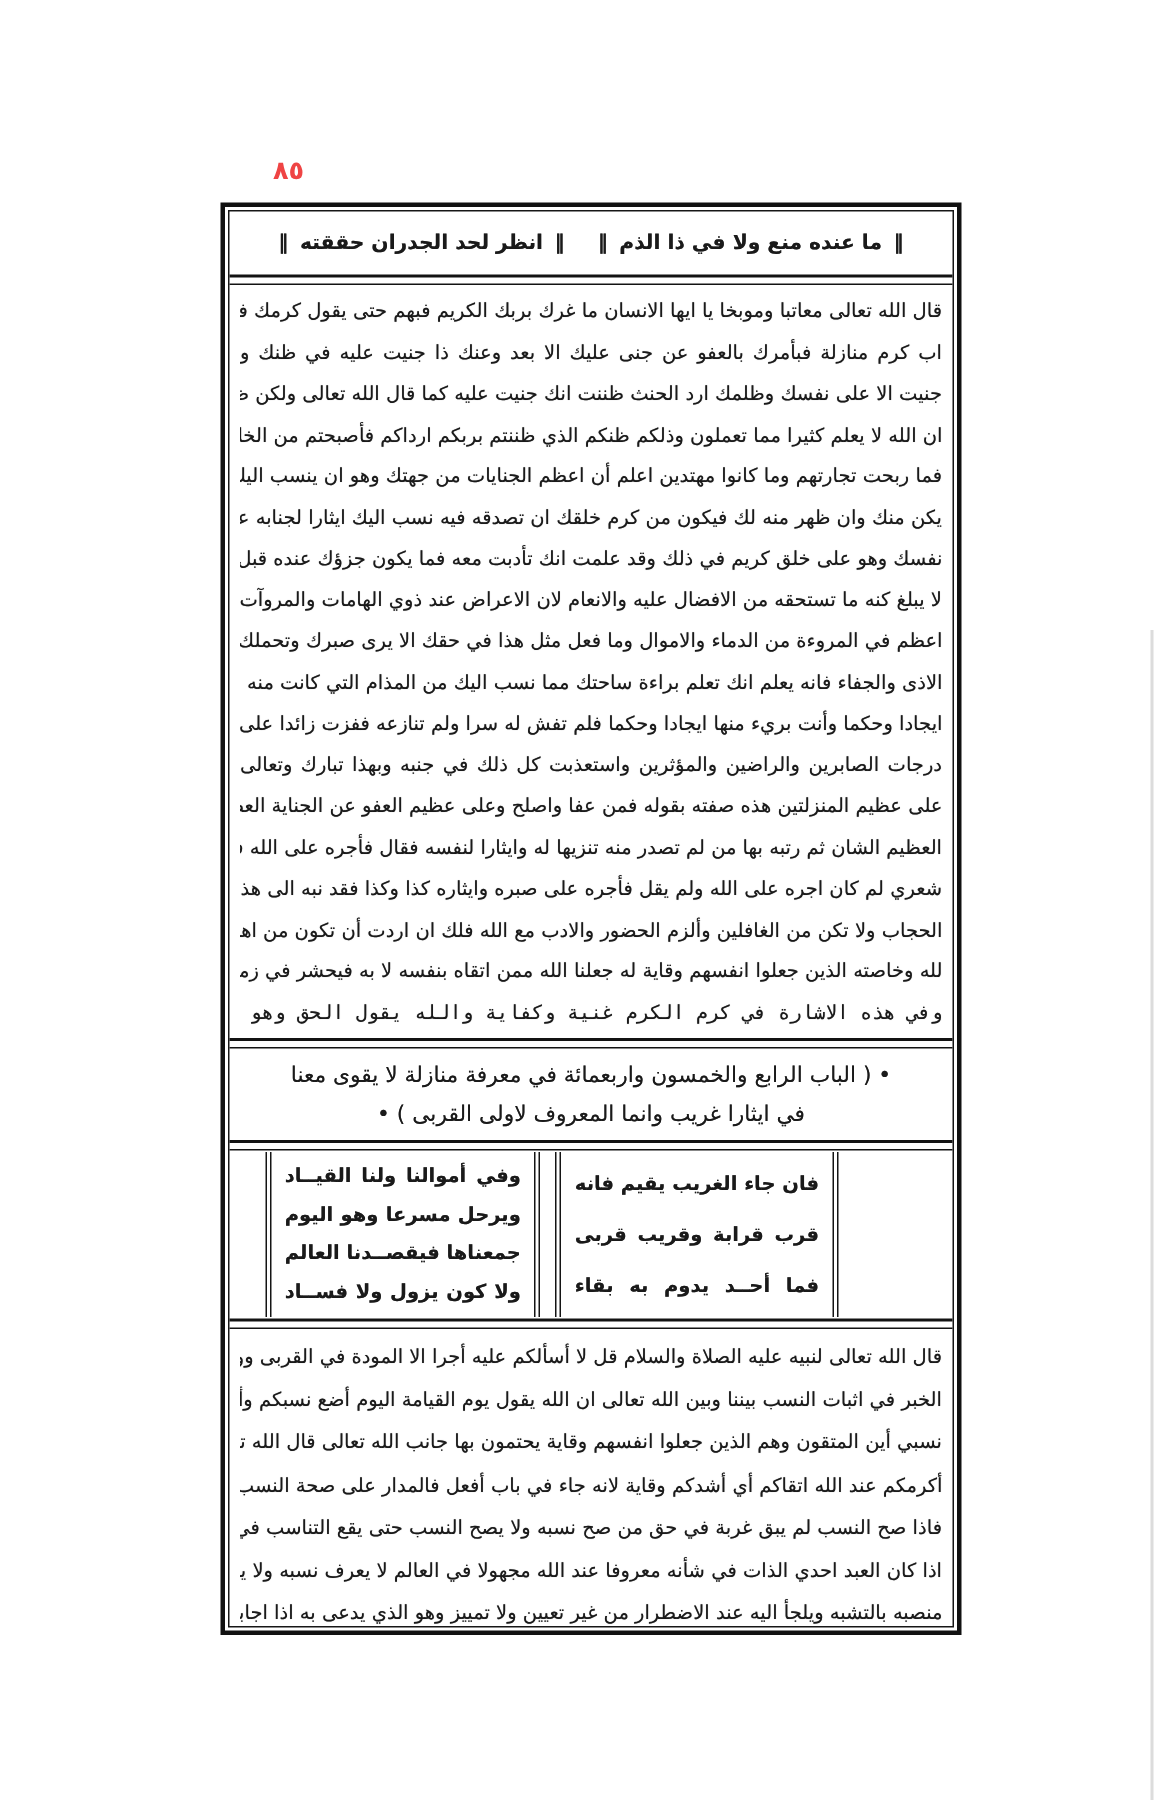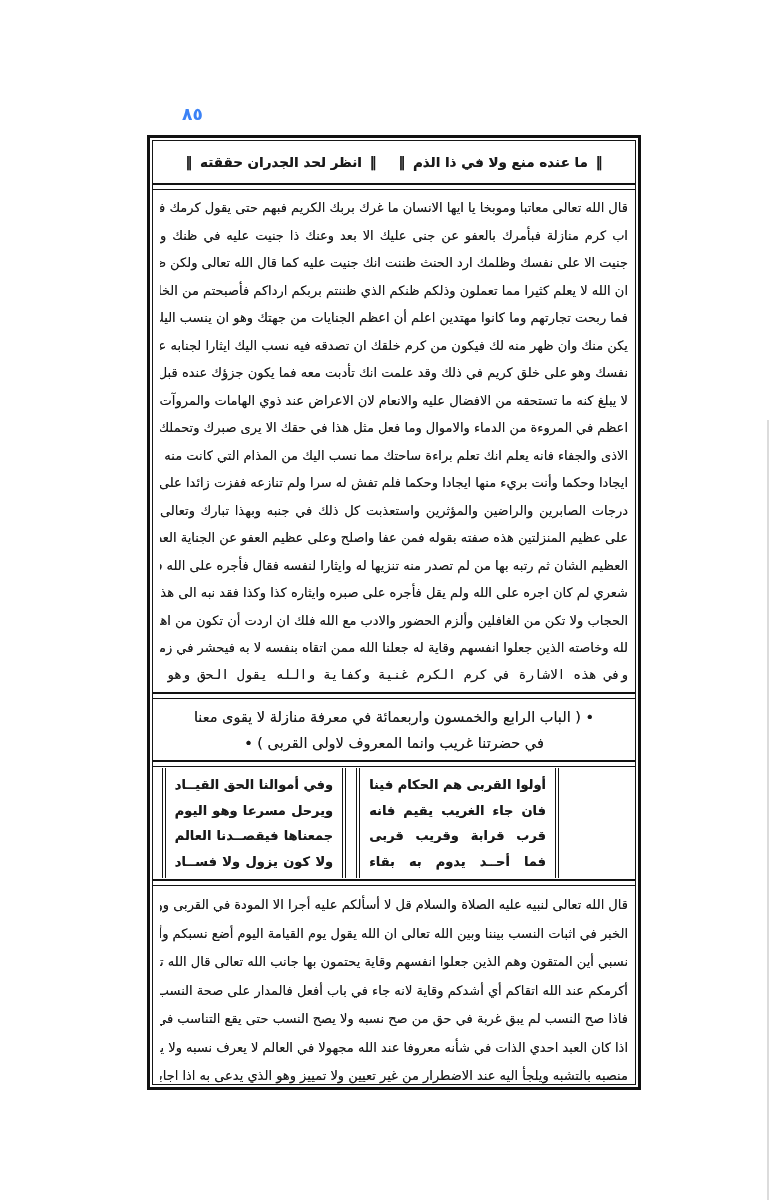--- a/index.html
+++ b/index.html
@@ -2,21 +2,21 @@
 <html lang="ar"><head>
 <meta charset="utf-8">
 <style>
   html,body{margin:0;padding:0;}
   body{
     width:776px;height:1200px;position:relative;background:#ffffff;
     font-family:"DejaVu Sans",sans-serif;color:#1a1a1a;overflow:hidden;
   }
   .page-number{
     position:absolute;left:182px;top:104px;font-size:17px;font-weight:bold;
-    letter-spacing:1px;color:#3b82f6;
+    letter-spacing:1px;color:#ef4444;
   }
   .frame-outer{
     position:absolute;left:147px;top:135px;width:494px;height:955px;
     border:3px solid #111;box-sizing:border-box;padding:2px;background:#fff;
   }
   .frame-inner{
     border:1.5px solid #161616;height:100%;box-sizing:border-box;
     display:flex;flex-direction:column;padding:0 6px;
   }
   .rule-double{
@@ -110,36 +110,35 @@
       <div class="tline">شعري لم كان اجره على الله ولم يقل فأجره على صبره وايثاره كذا وكذا فقد نبه الى هذا الامر</div>
       <div class="tline">الحجاب ولا تكن من الغافلين وألزم الحضور والادب مع الله فلك ان اردت أن تكون من اهل</div>
       <div class="tline">لله وخاصته الذين جعلوا انفسهم وقاية له جعلنا الله ممن اتقاه بنفسه لا به فيحشر في زمرة الادباء</div>
       <div class="tline centered">وفي هذه الاشارة في كرم الكرم غنية وكفاية والله يقول الحق وهو يهدي السبيل</div>
     </div>
 
     <div class="rule-double"></div>
 
     <div class="section-heading">
       <div>• ( الباب الرابع والخمسون واربعمائة في معرفة منازلة لا يقوى معنا</div>
-      <div>في حضرتنا غريب وانما المعروف لاولى القربى ) •</div>
+      <div>في ايثارا غريب وانما المعروف لاولى القربى ) •</div>
     </div>
 
     <div class="rule-double"></div>
 
     <div class="poem-band">
       <div class="poem-spacer-right"></div>
       <div class="verse-col verse-col-first">
-        <div class="vline">أولوا القربى هم الحكام فينا</div>
         <div class="vline">فان جاء الغريب يقيم فانه</div>
         <div class="vline">قرب قرابة وقريب قربى</div>
         <div class="vline">فما أحــد يدوم به بقاء</div>
       </div>
       <div class="poem-spacer-mid"></div>
       <div class="verse-col verse-col-second">
-        <div class="vline">وفي أموالنا الحق القيــاد</div>
+        <div class="vline">وفي أموالنا ولنا القيــاد</div>
         <div class="vline">ويرحل مسرعا وهو اليوم</div>
         <div class="vline">جمعناها فيقصــدنا العالم</div>
         <div class="vline">ولا كون يزول ولا فســاد</div>
       </div>
       <div class="poem-spacer-left"></div>
     </div>
 
     <div class="rule-double"></div>
 
     <div class="text-block block-2">

